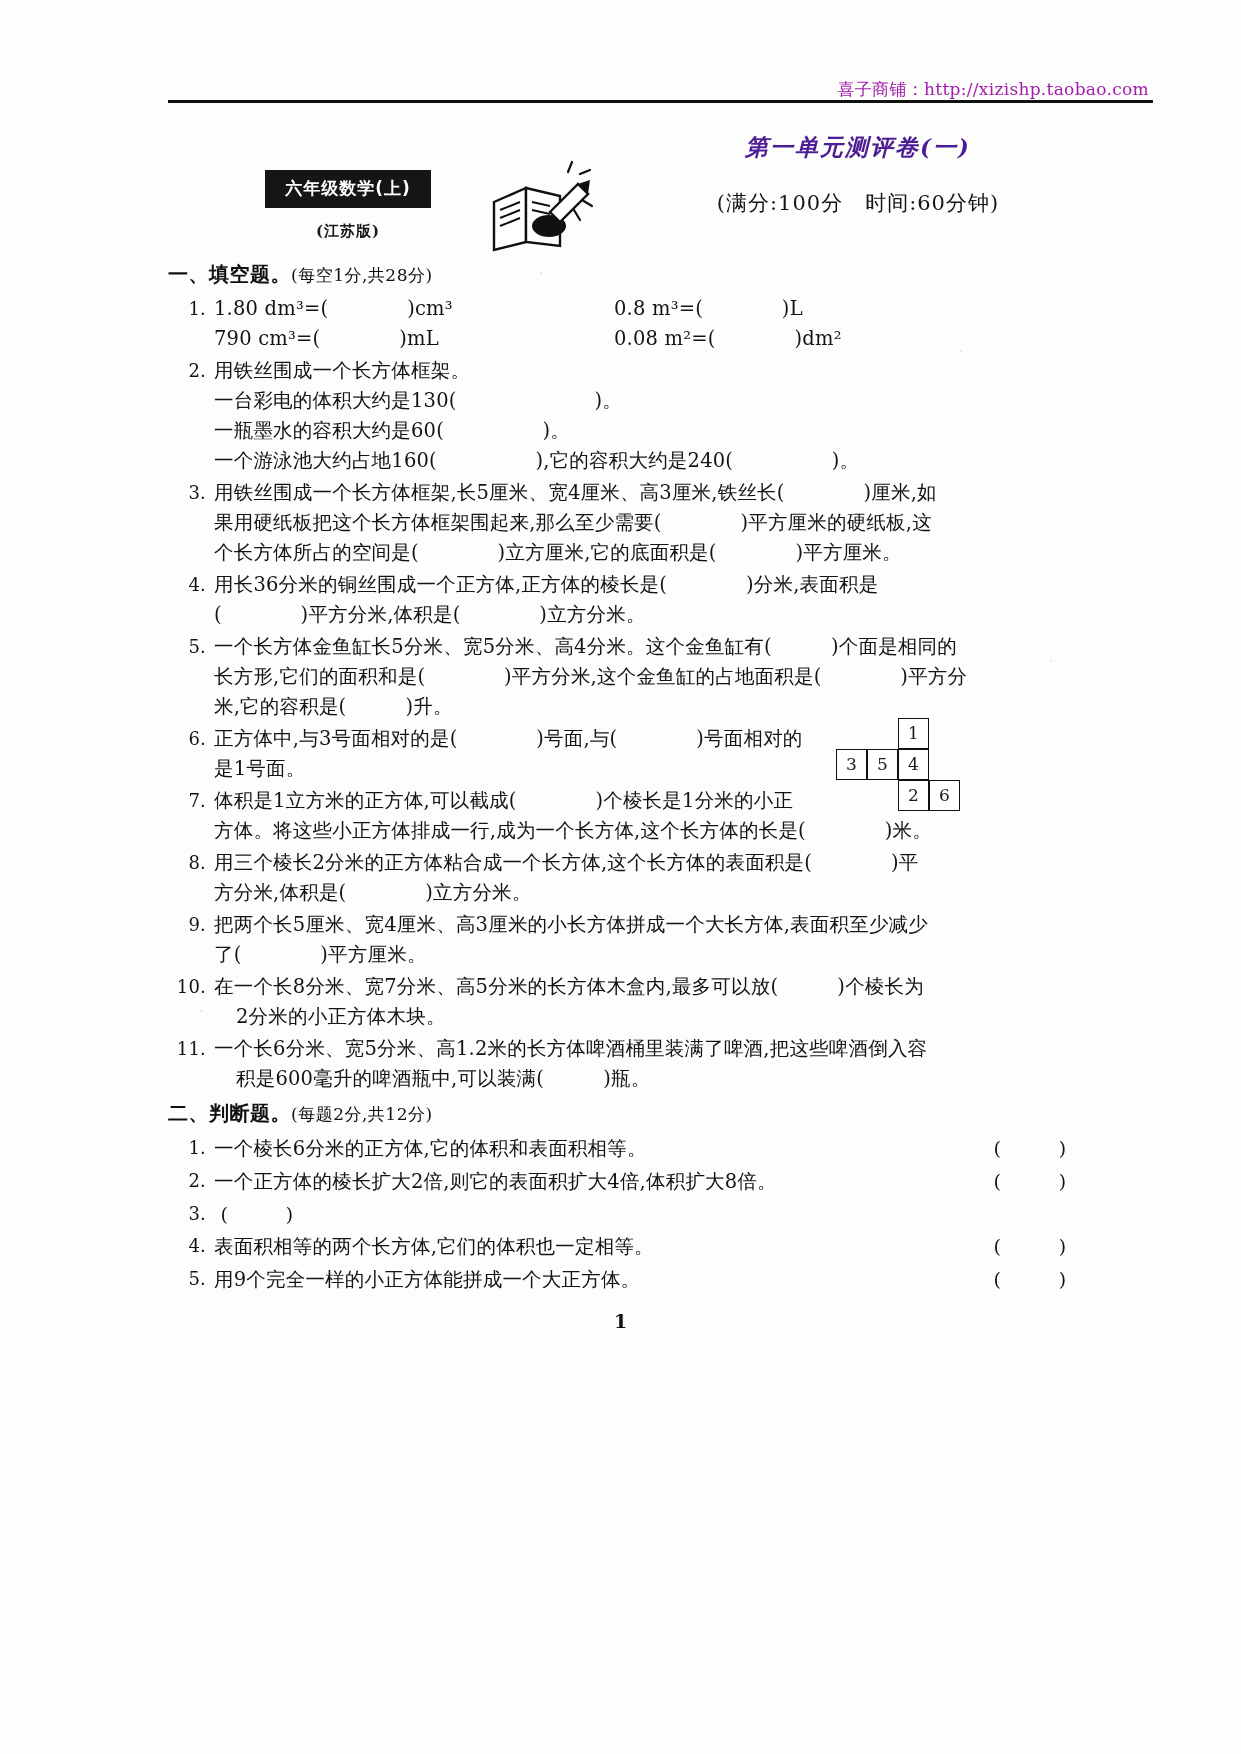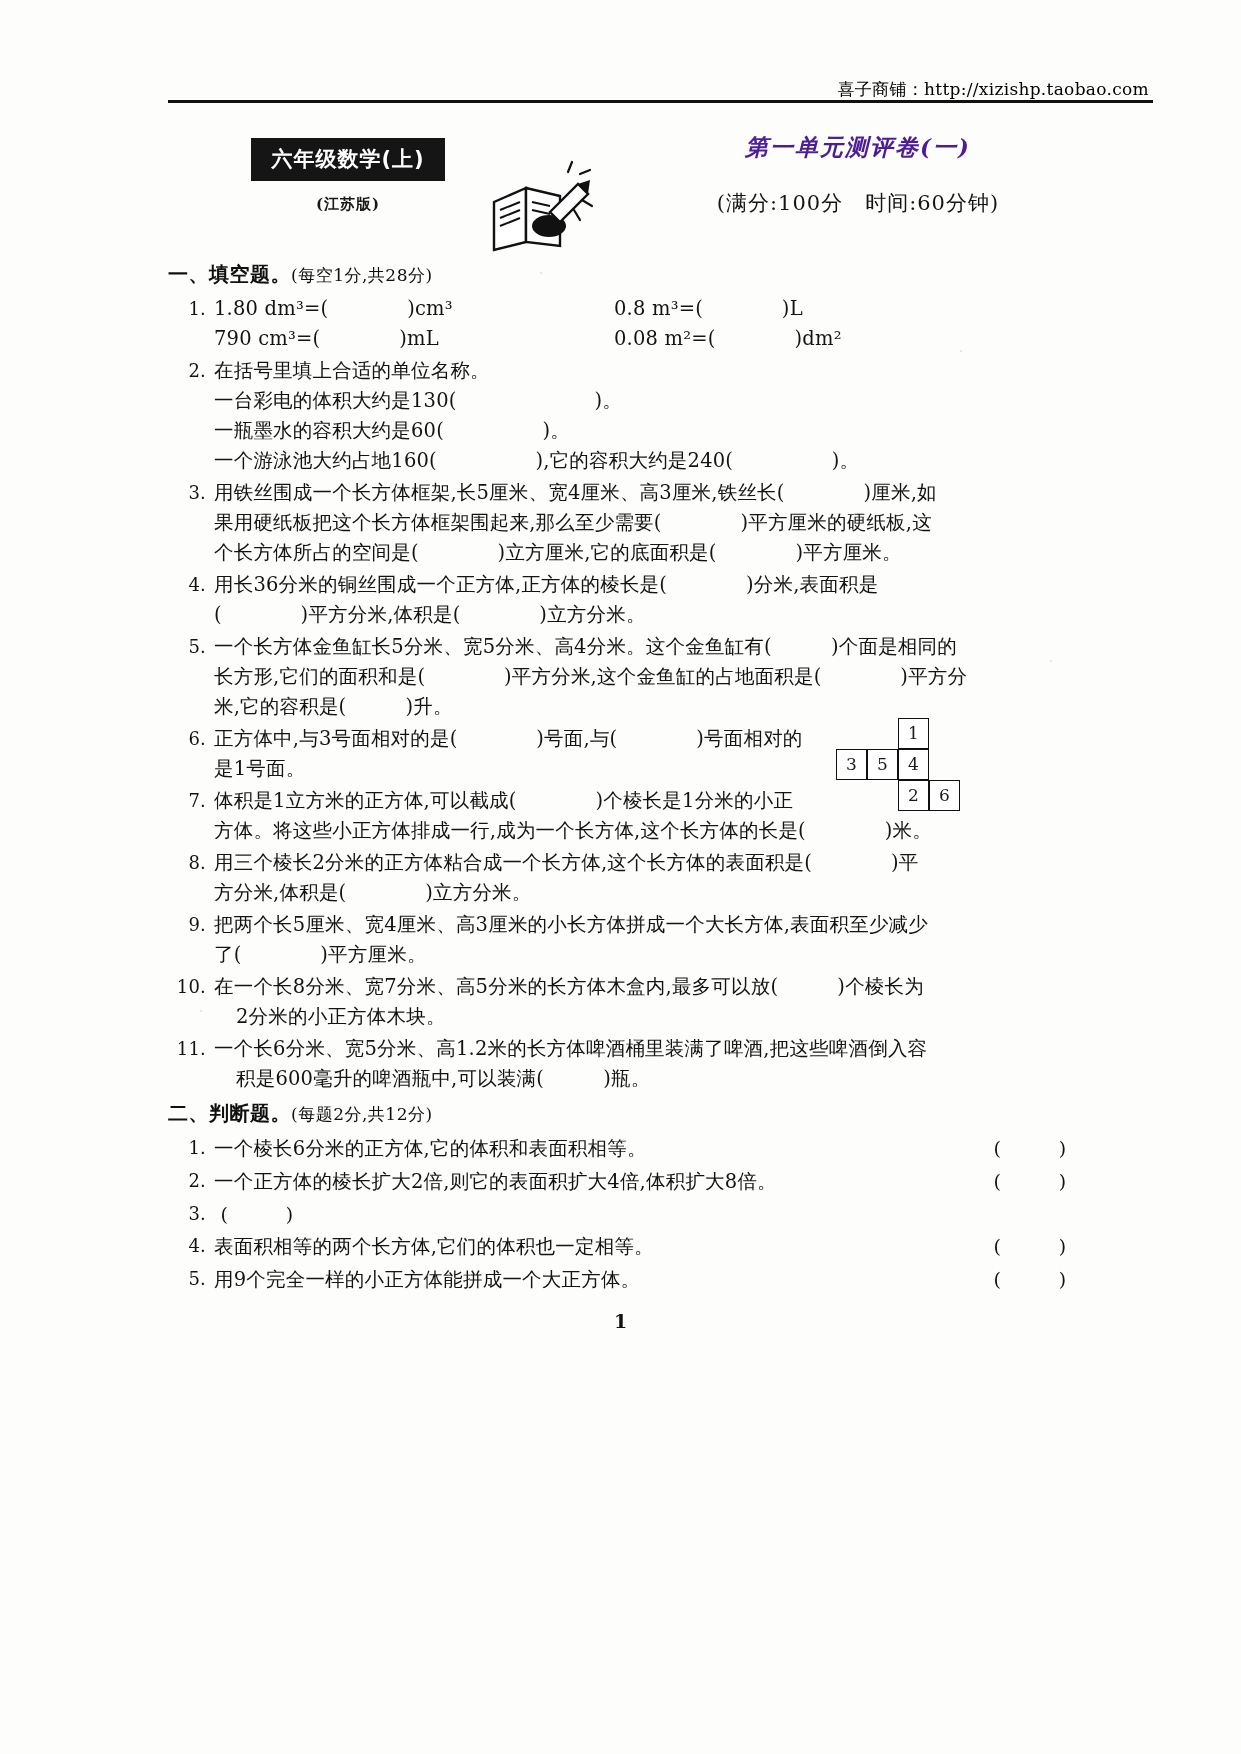--- a/index.html
+++ b/index.html
@@ -21,21 +21,21 @@
     background: #fdfdfb;
   }
 
   
   .shop-line {
     position: absolute;
     top: 78px;
     right: 92px;
     font-size: 17px;
     letter-spacing: .3px;
-    color: #000000;
+    color: #a21caf;
     white-space: nowrap;
   }
   .rule {
     position: absolute;
     top: 100px;
     left: 168px;
     right: 88px;
     height: 3px;
     background: #111;
   }
@@ -51,25 +51,26 @@
     position: absolute;
     left: 55px;
     top: 6px;
     width: 250px;
     text-align: center;
   }
   .badge {
     display: inline-block;
     background: #151515;
     color: #fff;
-    font-size: 21px;
+    font-size: 17px;
     font-weight: 700;
     letter-spacing: 1px;
     padding: 7px 20px 8px;
     font-family: "DejaVu Sans", "Liberation Sans", sans-serif;
+    margin-top: 32px;
   }
   .badge-sub {
     margin-top: 14px;
     font-size: 15px;
     font-weight: 700;
     letter-spacing: 1px;
     color: #181818;
   }
   .mascot {
     position: absolute;
@@ -236,21 +237,21 @@
           <span class="c2">0.8 m³=(　　　　)L</span>
         </span>
         <span class="line two-col">
           <span class="c1">790 cm³=(　　　　)mL</span>
           <span class="c2">0.08 m²=(　　　　)dm²</span>
         </span>
       </li>
 
       <li class="q">
         <span class="num">2.</span>
-        <span class="line">在括号里填上合适的单位名称。</span>
+        <span class="line">用铁丝围成一个长方体框架。</span>
         <span class="line">一台彩电的体积大约是130(　　　　　　　)。</span>
         <span class="line">一瓶墨水的容积大约是60(　　　　　)。</span>
         <span class="line">一个游泳池大约占地160(　　　　　),它的容积大约是240(　　　　　)。</span>
       </li>
 
       <li class="q">
         <span class="num">3.</span>
         <span class="line">用铁丝围成一个长方体框架,长5厘米、宽4厘米、高3厘米,铁丝长(　　　　)厘米,如</span>
         <span class="line">果用硬纸板把这个长方体框架围起来,那么至少需要(　　　　)平方厘米的硬纸板,这</span>
         <span class="line">个长方体所占的空间是(　　　　)立方厘米,它的底面积是(　　　　)平方厘米。</span>

